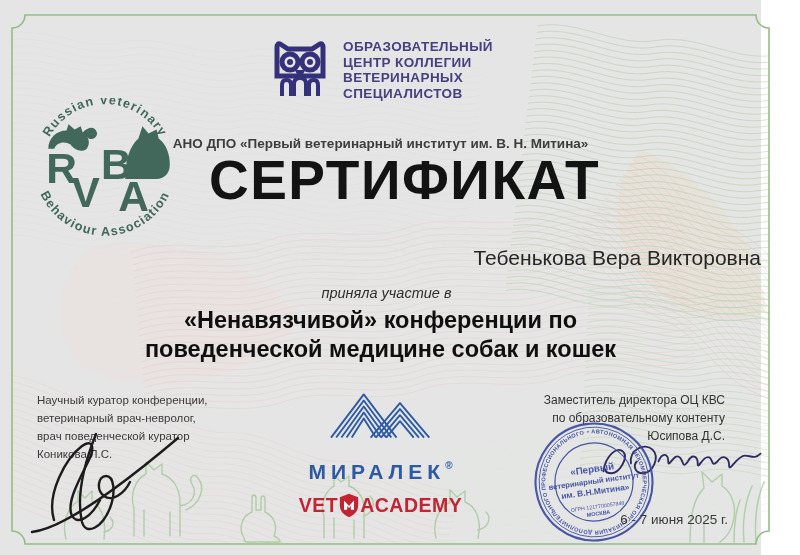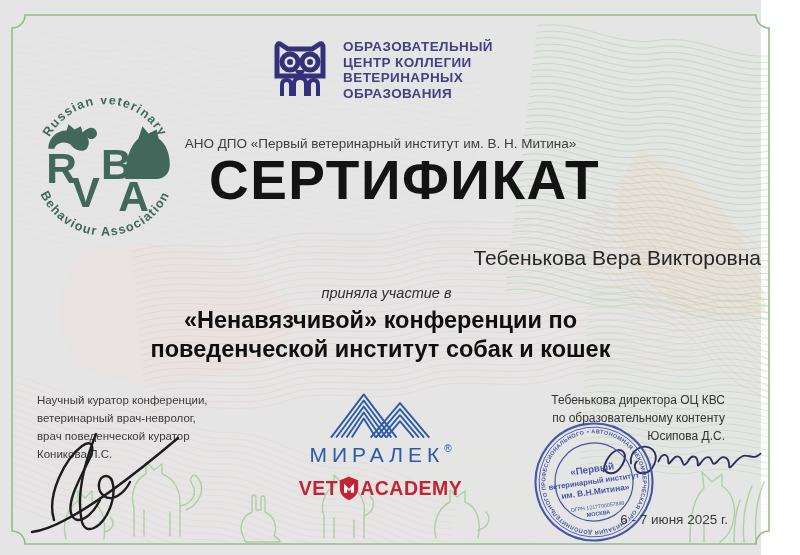--- a/index.html
+++ b/index.html
@@ -6,33 +6,33 @@
   body{width:800px;height:555px;overflow:hidden;font-family:"Liberation Sans",sans-serif;}
   .cert{position:relative;width:761px;height:555px;background:#e5e5e5;}
   .abs{position:absolute;}
   .bg-art{left:0;top:0;width:800px;height:555px;pointer-events:none;}
 
   
   .ocvs{left:0;right:0;top:36px;display:flex;justify-content:center;align-items:flex-start;gap:11px;}
   .ocvs-text{font-weight:bold;color:#454080;font-size:13.5px;line-height:15.5px;letter-spacing:.4px;padding-top:3px;}
 
   
-  .institute{left:0;right:0;top:136px;text-align:center;font-size:13.5px;color:#3d3d3d;}
+  .institute{left:0;right:0;top:136px;text-align:center;font-size:13.5px;color:#3d3d3d;font-weight:bold;}
   .title{left:0;right:0;top:150px;text-align:center;font-size:55px;font-weight:bold;letter-spacing:1.5px;color:#131313;line-height:1.1;padding-left:48px;}
   .recipient{left:0;right:0;top:246px;text-align:right;font-size:21px;color:#262626;}
   .participation{left:0;right:0;top:285px;text-align:center;font-size:14.5px;font-style:italic;color:#2e2e2e;margin-left:12px;}
   .event{left:0;right:0;top:306px;text-align:center;font-size:23.5px;font-weight:bold;line-height:29px;color:#0f0f0f;}
 
   
   .curator{left:37px;top:391px;font-size:11.5px;line-height:18px;color:#3a3a3a;}
   .director{right:36px;top:391px;text-align:right;font-size:12px;line-height:18px;color:#333333;}
   .date{right:33px;top:512px;font-size:13.5px;color:#3a3a3a;}
 
   .sponsors{left:0;right:0;top:391px;display:flex;flex-direction:column;align-items:center;}
-  .miralek-word{margin-top:2px;font-size:21px;font-weight:normal;letter-spacing:5px;color:#2c5aa4;}
+  .miralek-word{margin-top:19px;font-size:21px;font-weight:bold;letter-spacing:5px;color:#2c5aa4;}
   .miralek-word sup{font-size:10px;letter-spacing:0;vertical-align:10px;}
   .vetacademy{margin-top:9px;display:flex;align-items:center;font-size:19.5px;font-weight:bold;letter-spacing:.5px;color:#c22433;}
 
   .sig1{left:26px;top:424px;width:185px;height:112px;}
   .sig2{left:596px;top:434px;width:172px;height:54px;}
   .stamp{left:532px;top:419px;width:124px;height:126px;transform:rotate(-8deg);opacity:.92;}
   .rvba{left:24px;top:98px;width:162px;height:162px;}
 </style>
 </head>
 <body>
@@ -309,21 +309,21 @@
         <path d="M32,43 L26.5,34 L37.5,34 Z"></path>
         <path d="M14,60 V49 Q14,44 18.5,44 Q23,44 23,49 V60" fill="none" stroke="#35307a" stroke-width="4"></path>
         <path d="M26,60 V48 Q26,42 32,42 Q38,42 38,48 V60" fill="none" stroke="#35307a" stroke-width="4"></path>
         <path d="M41,60 V49 Q41,44 45.5,44 Q50,44 50,49 V60" fill="none" stroke="#35307a" stroke-width="4"></path>
       </g>
     </svg>
     <div class="ocvs-text">
       <div>ОБРАЗОВАТЕЛЬНЫЙ</div>
       <div>ЦЕНТР КОЛЛЕГИИ</div>
       <div>ВЕТЕРИНАРНЫХ</div>
-      <div>ОБРАЗОВАНИЯ</div>
+      <div>СПЕЦИАЛИСТОВ</div>
     </div>
   </div>
 
   <svg class="abs rvba" viewBox="0 0 160 160">
     <defs>
       <path id="arcT" d="M18,68 A62,62 0 0 1 142,68" fill="none"></path>
       <path id="arcB" d="M10,66 A70,70 0 0 0 150,66" fill="none"></path>
     </defs>
     <g fill="#41685a" font-family="Liberation Sans,sans-serif">
       <text font-size="12.5" letter-spacing="1.2" font-weight="bold">
@@ -342,21 +342,21 @@
       <text x="93" y="112" font-size="42" font-weight="bold">A</text>
     </g>
   </svg>
 
   <div class="abs institute">АНО ДПО «Первый ветеринарный институт им. В. Н. Митина»</div>
   <div class="abs title">СЕРТИФИКАТ</div>
   <div class="abs recipient">Тебенькова Вера Викторовна</div>
   <div class="abs participation">приняла участие в</div>
   <div class="abs event">
     <div>«Ненавязчивой» конференции по</div>
-    <div>поведенческой институт собак и кошек</div>
+    <div>поведенческой медицине собак и кошек</div>
   </div>
 
   <div class="abs curator">
     <div>Научный куратор конференции,</div>
     <div>ветеринарный врач-невролог,</div>
     <div>врач поведенческой куратор</div>
     <div>Коникова Л.С.</div>
   </div>
   <svg class="abs sig1" viewBox="0 0 185 112">
     <g fill="none" stroke="#1c1c1c" stroke-width="2.4" stroke-linecap="round">
@@ -385,21 +385,21 @@
       <span>VET</span>
       <svg width="22" height="25" viewBox="0 0 26 30">
         <path d="M13,1 L24,5 V15 C24,22 19,26.5 13,29 C7,26.5 2,22 2,15 V5 Z" fill="#c22433"></path>
         <path d="M7,20 V9 L13,15.5 L19,9 V20 H15.2 V15.5 L13,18 L10.8,15.5 V20 Z" fill="#ffffff"></path>
       </svg>
       <span>ACADEMY</span>
     </div>
   </div>
 
   <div class="abs director">
-    <div>Тебенькова директора ОЦ КВС</div>
+    <div>Заместитель директора ОЦ КВС</div>
     <div>по образовательному контенту</div>
     <div>Юсипова Д.С.</div>
   </div>
   <svg class="abs sig2" viewBox="0 0 172 55">
     <g fill="none" stroke="#2e2b63" stroke-width="1.9" stroke-linecap="round">
       <path d="M6,38 C8,22 20,12 26,18 C32,24 22,40 14,40 C10,40 8,39 8,36"></path>
       <path d="M34,30 C32,16 48,8 56,16 C64,24 56,40 46,40 C38,40 36,32 40,28"></path>
       <path d="M62,28 C66,18 72,20 72,28 C72,36 78,18 84,24 C88,28 86,36 92,28 C96,20 102,22 102,30 C102,38 108,20 114,24 C118,27 116,34 122,28 C128,20 134,24 134,32 C134,40 142,22 150,22 C156,22 160,26 166,20"></path>
     </g>
   </svg>

